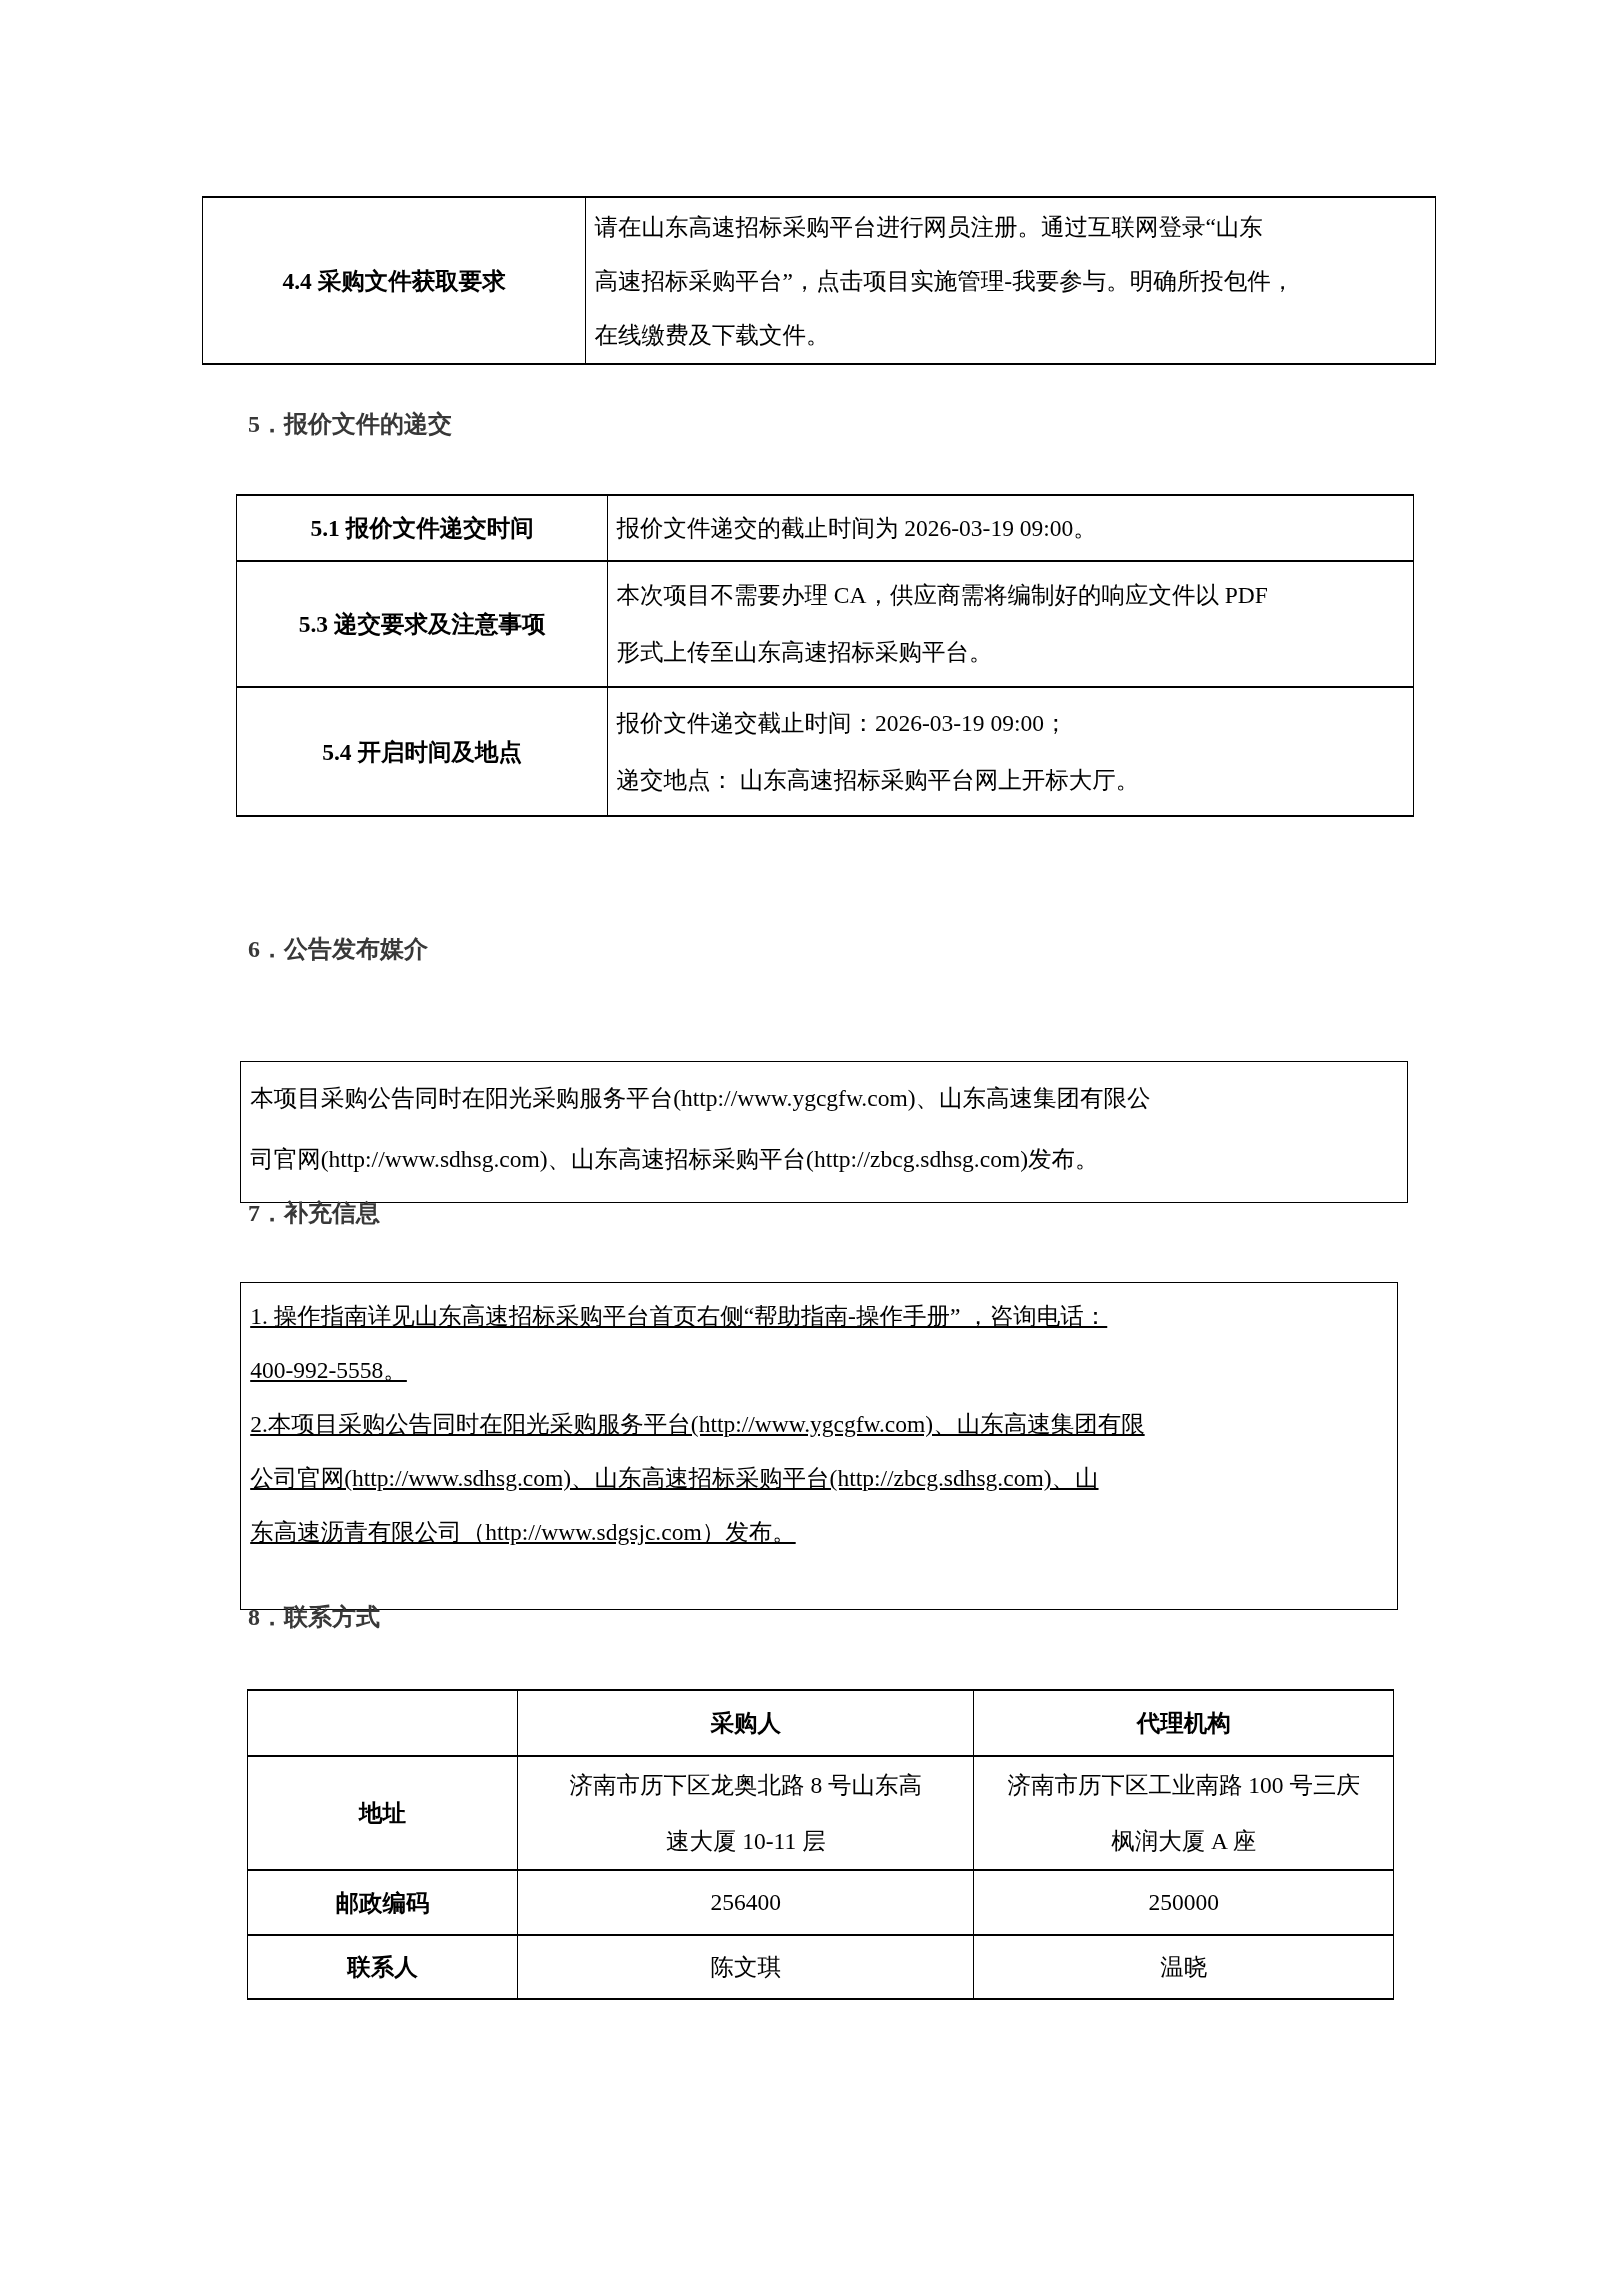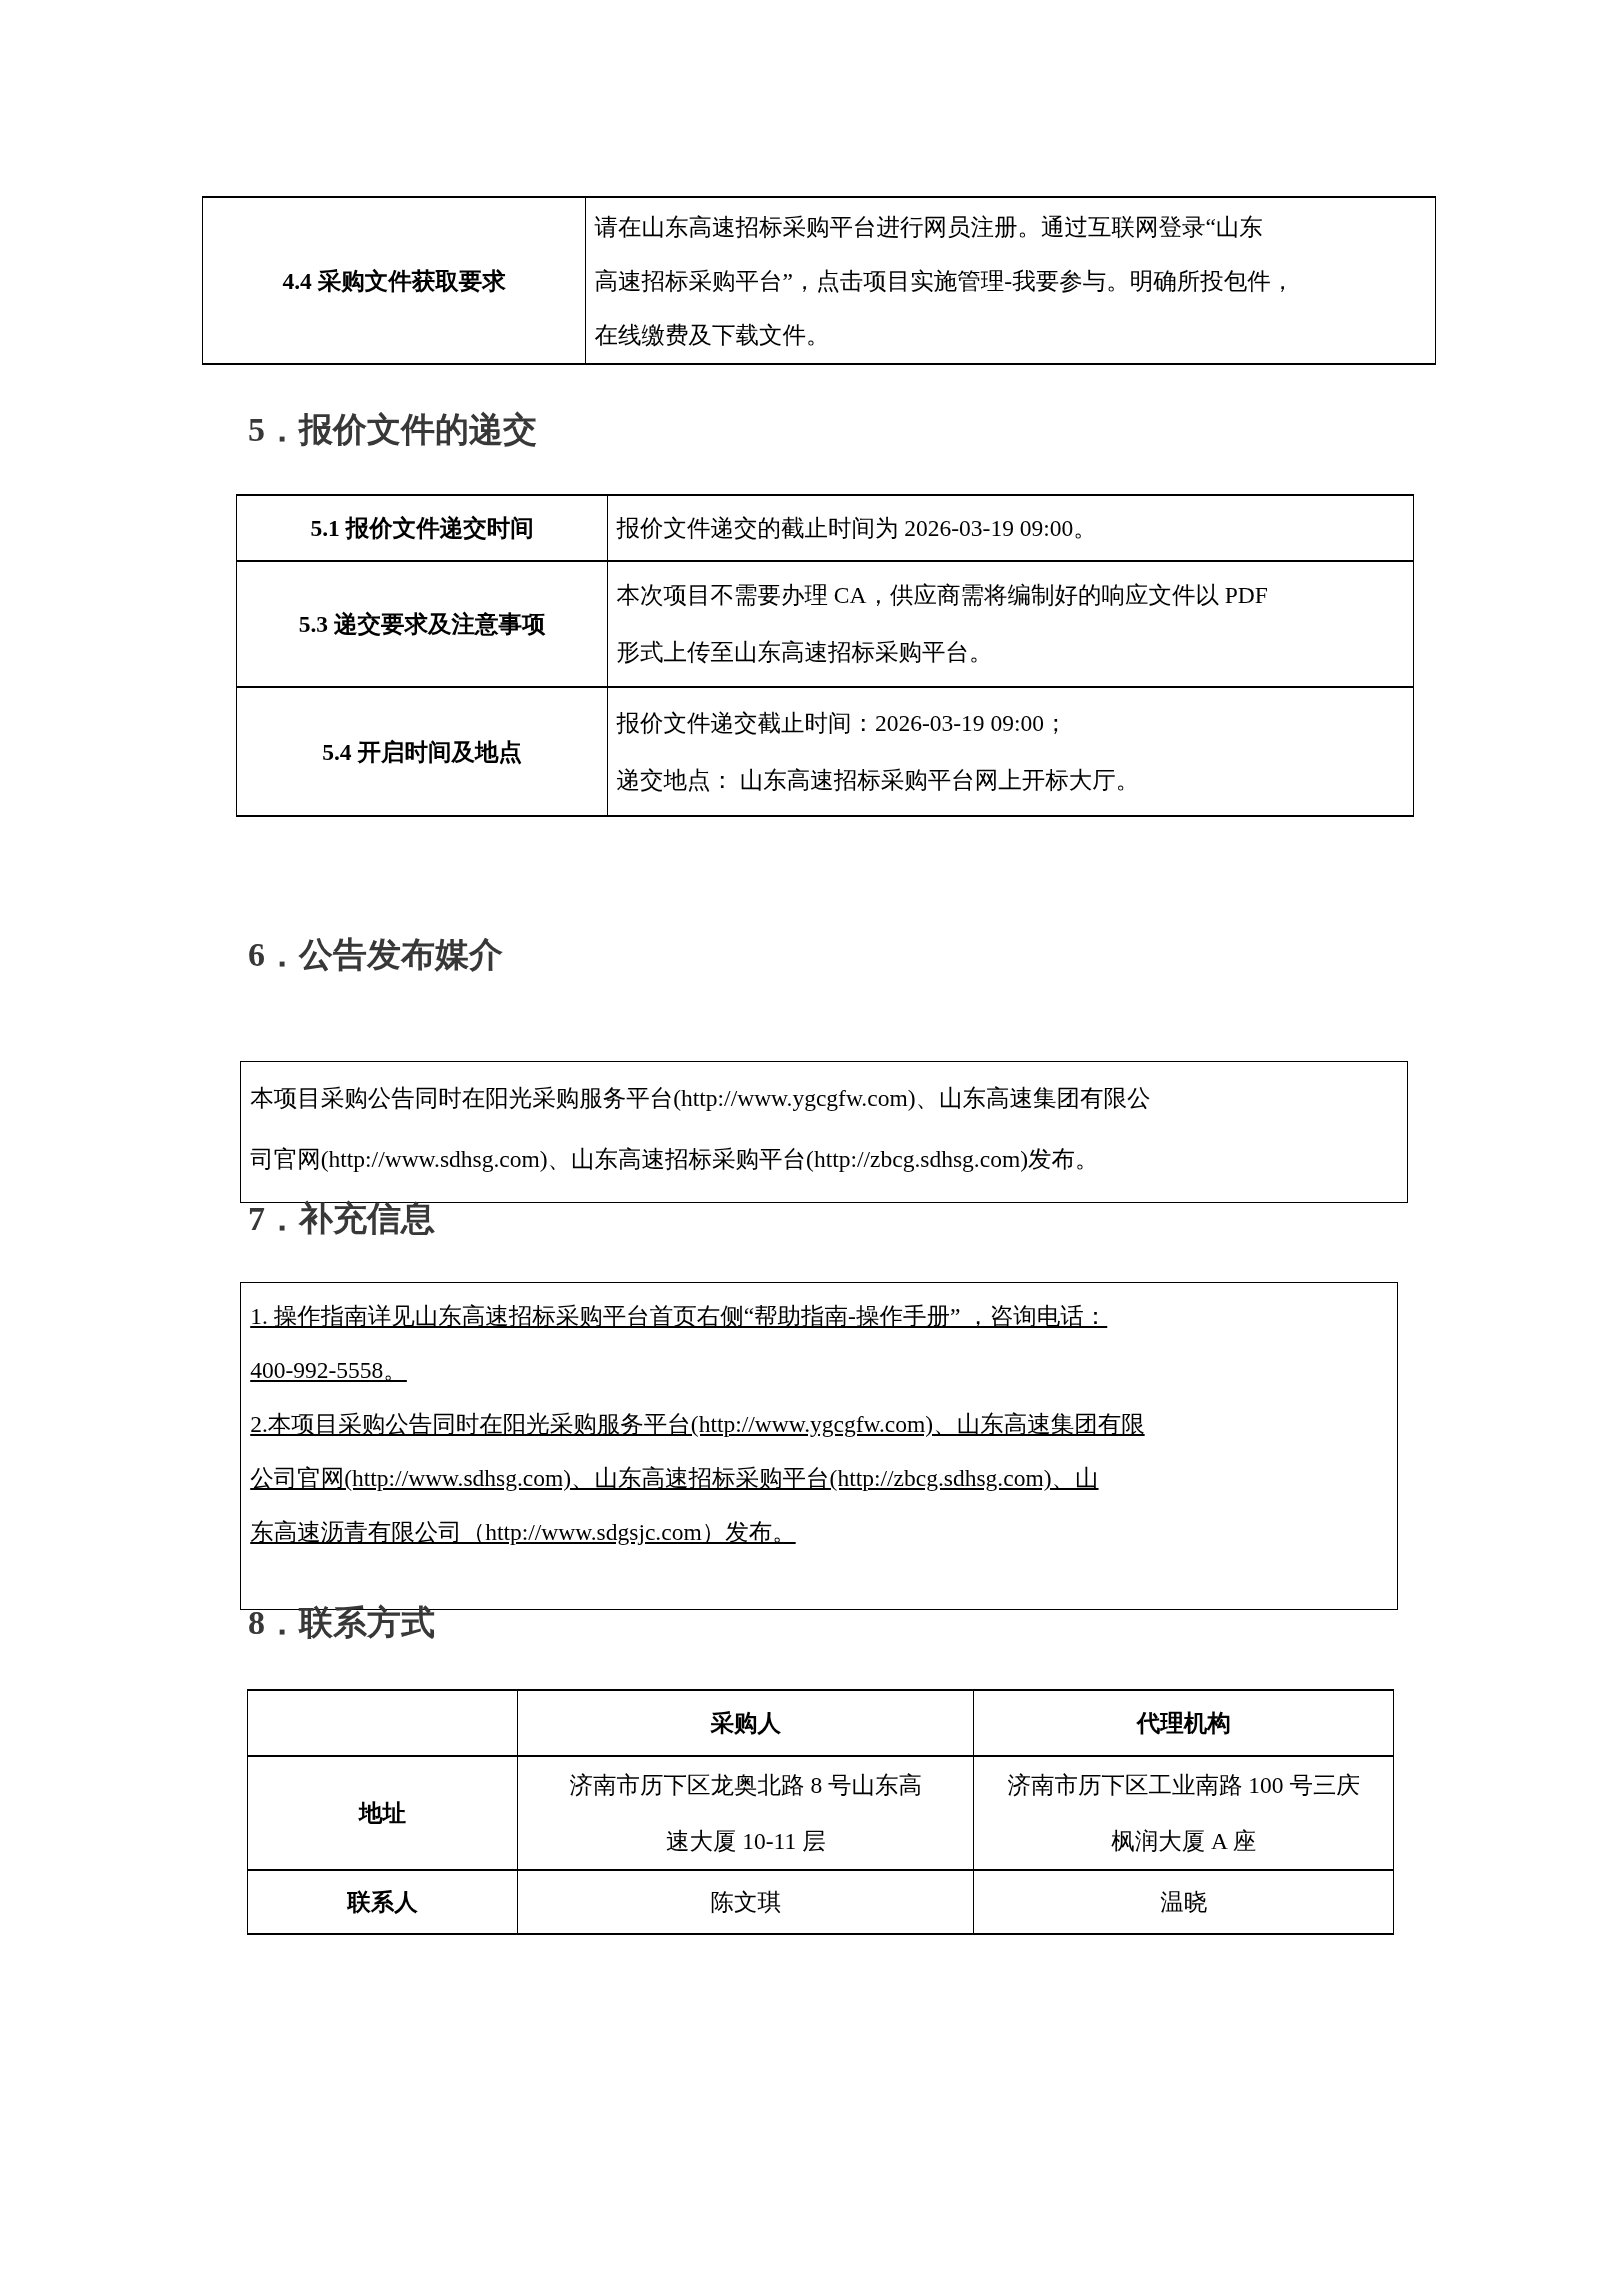--- a/index.html
+++ b/index.html
@@ -9,21 +9,21 @@
     height: 2295px;
     background: #ffffff;
     overflow: hidden;
     font-family: "Liberation Serif", "DejaVu Serif", serif;
     color: #000000;
     font-size: 23.5px;
   }
   .heading {
     position: absolute;
     left: 248px;
-    font-size: 34px;
+    font-size: 24px;
     line-height: 1.1;
     font-weight: bold;
     color: #383838;
     white-space: nowrap;
   }
   table.tbl {
     position: absolute;
     border-collapse: collapse;
     table-layout: fixed;
     border: 1.5px solid #000000;
@@ -145,20 +145,25 @@
       <td class="hdr c2">采购人</td>
       <td class="hdr">代理机构</td>
     </tr>
     <tr class="rh3">
       <td class="lbl c1">地址</td>
       <td class="c2 addr">济南市历下区龙奥北路 8 号山东高
 速大厦 10-11 层</td>
       <td class="addr">济南市历下区工业南路 100 号三庆
 枫润大厦 A 座</td>
     </tr>
+    <tr class="rh4">
+      <td class="lbl c1">邮政编码</td>
+      <td class="c2">256400</td>
+      <td>250000</td>
+    </tr>
     <tr class="rh5">
       <td class="lbl c1">联系人</td>
       <td class="c2">陈文琪</td>
       <td>温晓</td>
     </tr>
   </tbody>
     </table>
 
 </div>
 

